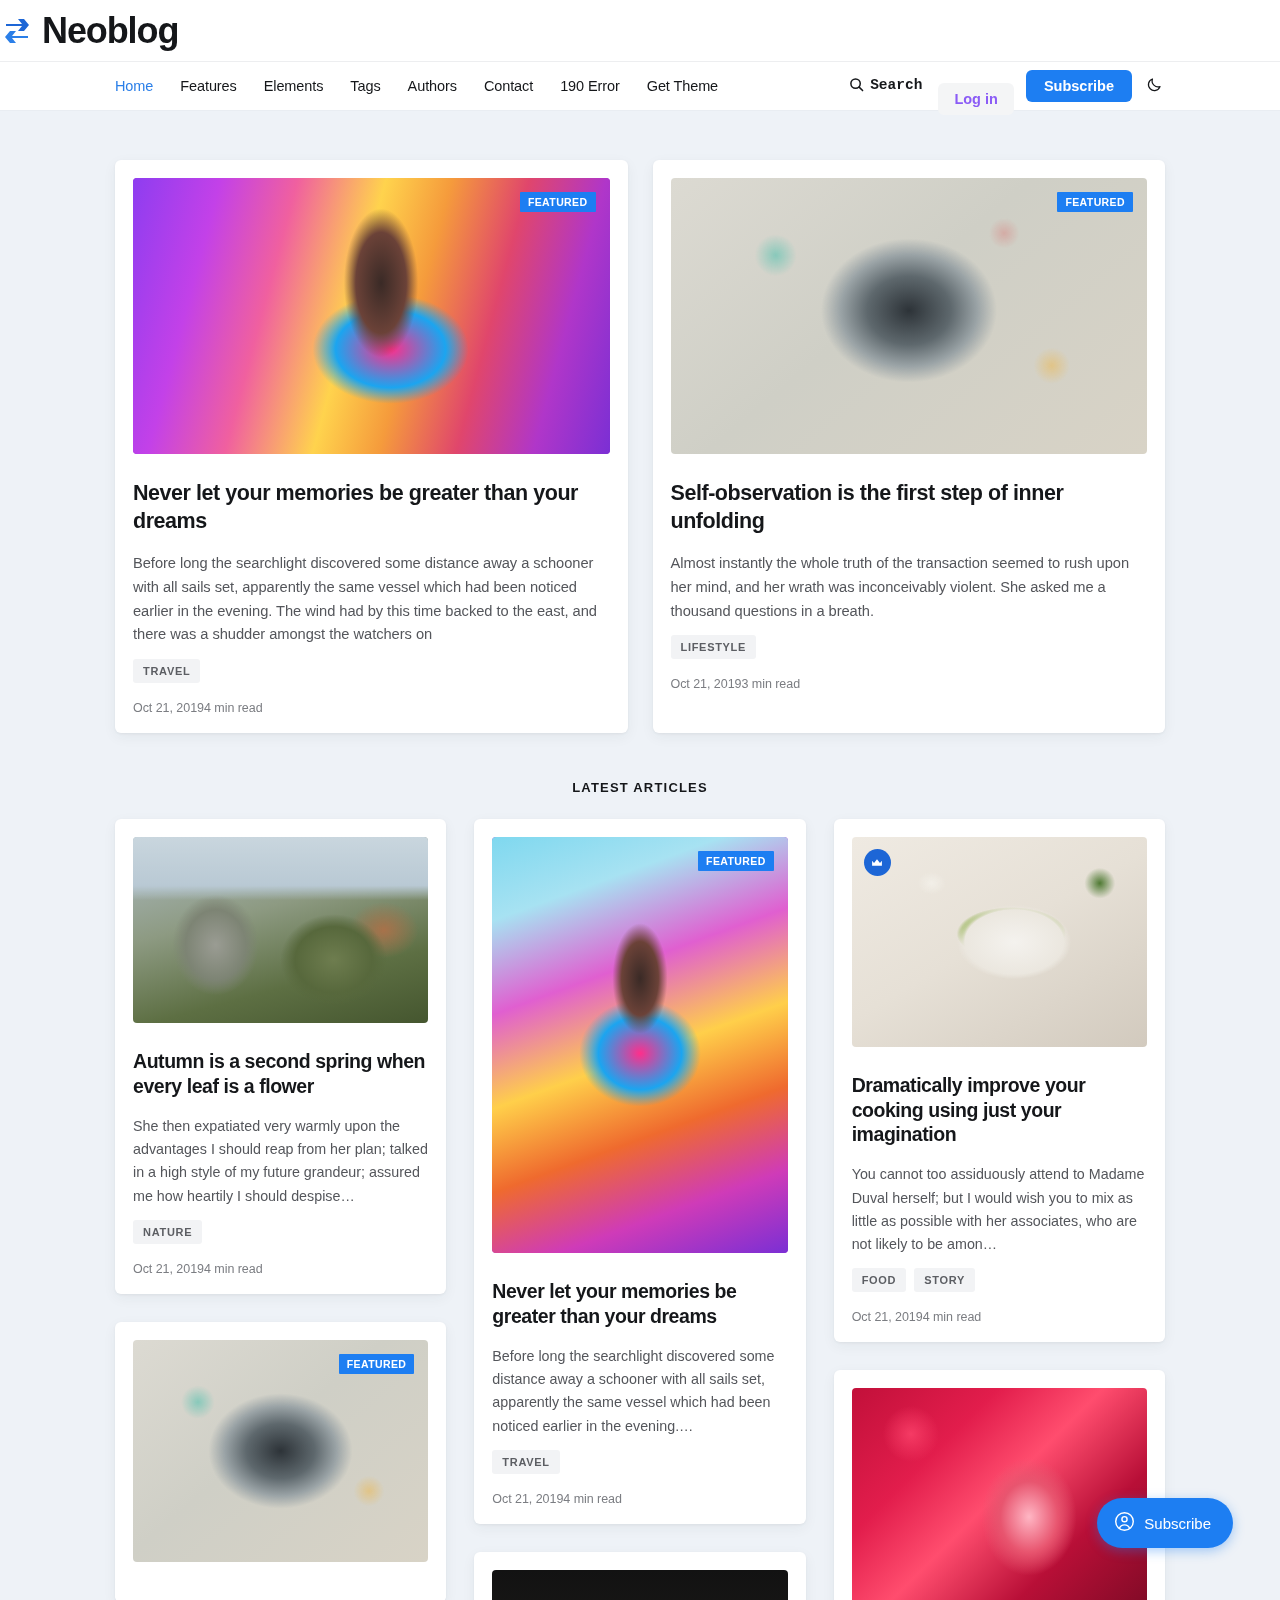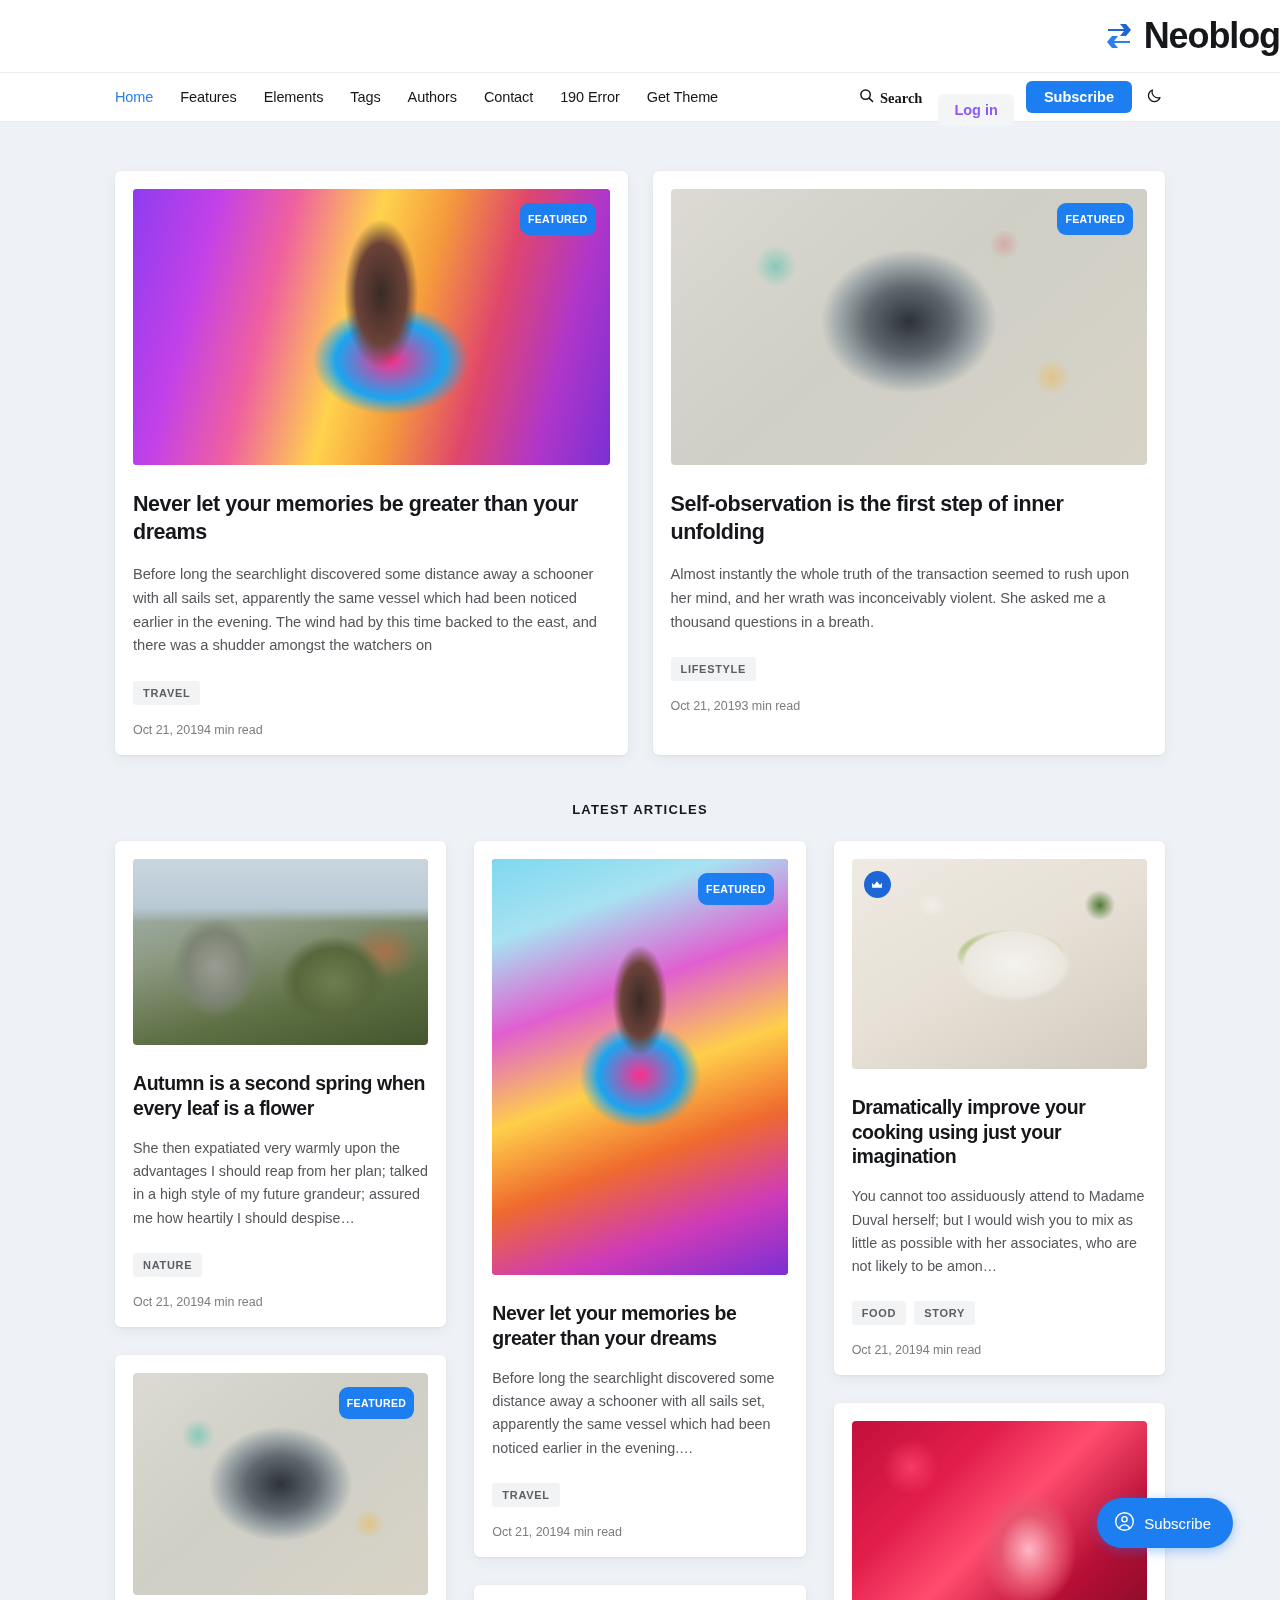--- a/index.html
+++ b/index.html
@@ -7,24 +7,24 @@
   body {
     font-family:"Liberation Sans", sans-serif;
     background:#eef2f7;
     color:#15171a;
     -webkit-font-smoothing:antialiased;
   }
 
   
   .site-header {
     background:#fff;
-    height:73px;
+    height:62px;
     display:flex;
     align-items:center;
-    justify-content:flex-end;
+    justify-content:flex-start;
     border-bottom:1px solid #edeef0;
   }
   .logo { display:flex; align-items:center; gap:8px; }
   .logo-mark { width:34px; height:34px; display:block; }
   .logo-text {
     font-size:36px; font-weight:700; letter-spacing:-1.1px; color:#15171a;
   }
 
   
   .navbar {
@@ -36,24 +36,24 @@
     border-bottom:1px solid #e9edf2;
   }
   .nav-links { display:flex; align-items:center; gap:27px; }
   .nav-link {
     font-size:14.5px; font-weight:400; color:#15171a;
     text-decoration:none; letter-spacing:-0.1px; cursor:pointer;
   }
   .nav-link.active { color:#2b7fe8; }
   .nav-right { margin-left:auto; display:flex; align-items:center; gap:12px; }
   .search-btn {
-    display:flex; align-items:flex-end; gap:6px;
+    display:flex; align-items:flex-start; gap:6px;
     font-size:14.5px; font-weight:600; color:#15171a;
     background:none; border:none; cursor:pointer;
-    font-family:Liberation Serif, serif; padding:6px 4px;
+    font-family:Liberation Mono, monospace; padding:6px 4px;
   }
   .login-btn {
     font-size:14.5px; font-weight:600; color:#8b5cf6;
     background:#f4f5f6; border:none; border-radius:6px;
     padding:8px 16px; cursor:pointer; font-family:inherit;margin-top:26px;
   }
   .subscribe-btn {
     font-size:14.5px; font-weight:600; color:#fff;
     background:#1d7ef2; border:none; border-radius:6px;
     padding:8px 18px; cursor:pointer; font-family:inherit;
@@ -72,31 +72,31 @@
     background:#fff; border-radius:6px;
     box-shadow:0 1px 3px rgba(0,0,0,.05), 0 4px 14px rgba(34,47,62,.055);
     overflow:hidden;
   }
   .card-media { position:relative; margin:18px 18px 0 18px; border-radius:4px; overflow:hidden; }
   .card-media .ph { display:block; width:100%; }
   .badge-featured {
     position:absolute; top:14px; right:14px;
     background:#1d7ef2; color:#fff;
     font-size:10.5px; font-weight:700; letter-spacing:.4px;
-    padding:10px 8px; border-radius:9px;
+    padding:4px 8px; border-radius:1px;
   }
   .card-body { padding:26px 18px 0 18px; }
   .card-title {
     font-size:21.5px; font-weight:700; letter-spacing:-0.45px;
     line-height:1.28; color:#15171a; margin-bottom:17px;
   }
   .card-excerpt {
     font-size:14.7px; line-height:1.62; color:#54565b; letter-spacing:-0.05px;
   }
-  .tag-row { display:flex; gap:8px; margin-top:23px; }
+  .tag-row { display:flex; gap:8px; margin-top:12px; }
   .tag {
     background:#f2f3f5; color:#5c5e63;
     font-size:11px; font-weight:600; letter-spacing:.7px;
     padding:6px 10px; border-radius:3px;
   }
   .card-foot {
     display:flex; align-items:center;
     padding:18px; font-size:12.5px; color:#7b7d82; letter-spacing:-0.05px;
   }
 

